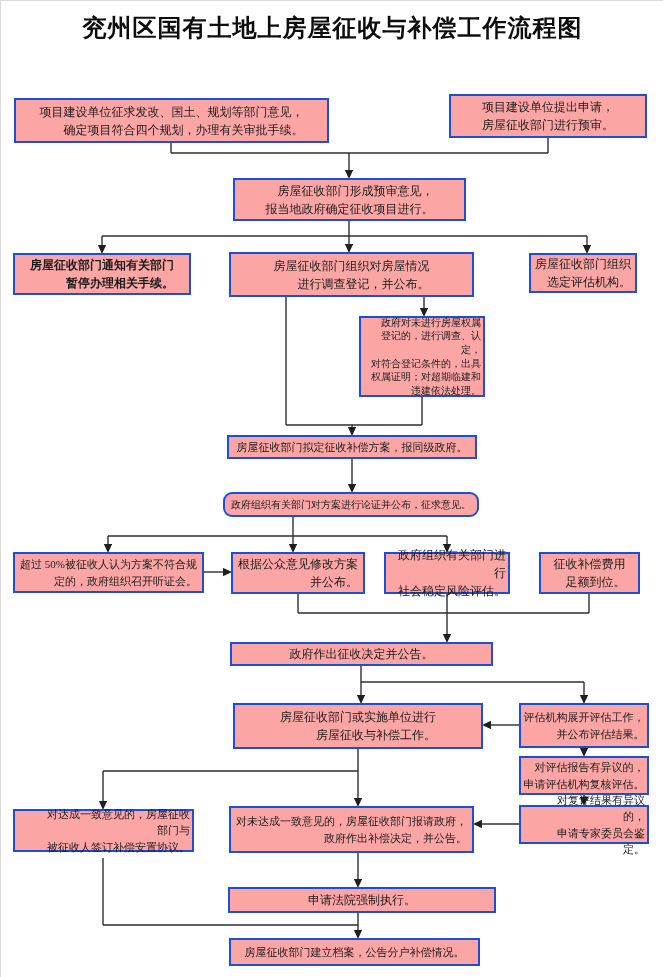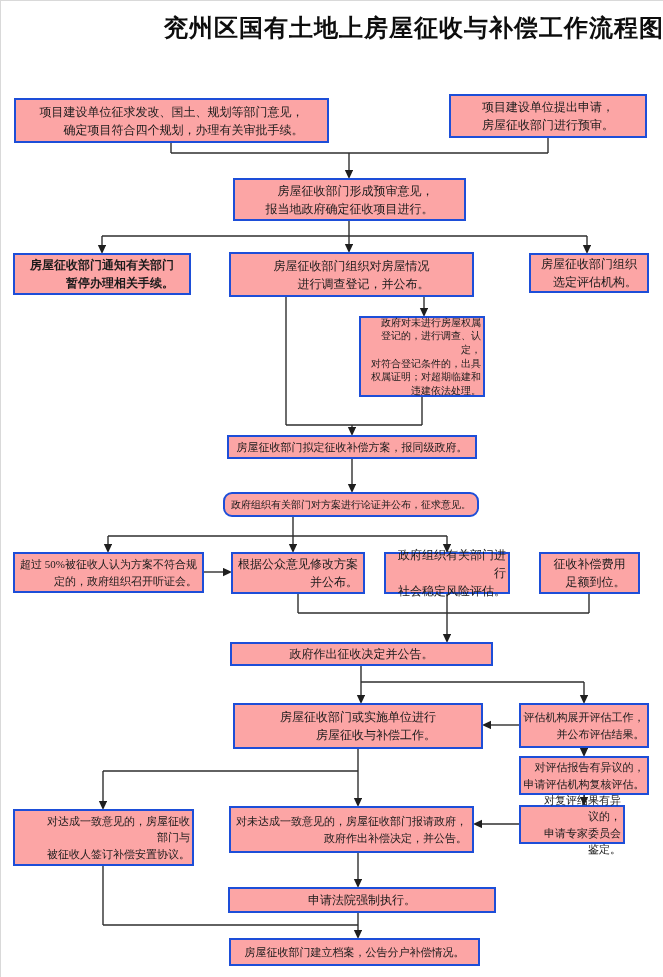--- a/index.html
+++ b/index.html
@@ -3,50 +3,50 @@
 <meta charset="utf-8">
 <style>
   html,body{margin:0;padding:0;background:#f3f3f3;}
   #canvas{
     position:relative;width:663px;height:977px;margin:0 auto;
     background:#ffffff;border:1px solid #d9d9d9;border-bottom:4px solid #4a4a4a;
     font-family:"Liberation Serif","DejaVu Serif",serif;color:#1b1b1b;
     overflow:hidden;
   }
   #title{
-    position:absolute;left:0;top:11px;width:100%;text-align:right;
+    position:absolute;left:0;top:11px;width:100%;text-align:center;
     font-size:24px;font-weight:700;letter-spacing:1px;color:#0d0d0d;
   }
   svg.wires{position:absolute;left:0;top:0;width:663px;height:977px;}
   .node{
     position:absolute;box-sizing:border-box;border:2px solid #1d4ed8;background:#fca5a5;
     display:flex;align-items:center;justify-content:center;text-align:right;
     font-size:12px;line-height:1.5;white-space:pre-line;padding:1px 2px;
   }
   .fs11{font-size:11px;}
   .fs10{font-size:10px;}
   #n-a{left:13px;top:97px;width:315px;height:45px;}
   #n-b{left:448px;top:93px;width:198px;height:44px;}
   #n-c{left:232px;top:177px;width:233px;height:43px;}
   #n-d{left:12px;top:252px;width:178px;height:42px;font-weight:bold;}
   #n-e{left:228px;top:251px;width:245px;height:45px;}
-  #n-f{left:528px;top:252px;width:120px;height:40px;}
+  #n-f{left:528px;top:252px;width:108px;height:40px;}
   #n-g{left:358px;top:315px;width:126px;height:81px;line-height:1.36;padding:2px;}
   #n-h{left:226px;top:434px;width:250px;height:24px;}
   #n-i{left:222px;top:491px;width:256px;height:25px;border-radius:9px;}
   #n-j{left:12px;top:551px;width:191px;height:41px;}
   #n-k{left:230px;top:551px;width:134px;height:42px;}
   #n-l{left:383px;top:551px;width:126px;height:42px;}
   #n-m{left:538px;top:551px;width:101px;height:42px;}
   #n-n{left:229px;top:641px;width:263px;height:24px;}
   #n-o{left:232px;top:702px;width:250px;height:46px;}
   #n-p{left:518px;top:702px;width:130px;height:45px;}
   #n-q{left:518px;top:755px;width:130px;height:39px;}
-  #n-r{left:518px;top:804px;width:106px;height:39px;padding-left:21px;}
-  #n-s{left:12px;top:808px;width:181px;height:57px;padding-left:24px;}
+  #n-r{left:518px;top:804px;width:130px;height:39px;padding-left:21px;}
+  #n-s{left:12px;top:808px;width:181px;height:43px;padding-left:24px;}
   #n-t{left:228px;top:805px;width:245px;height:47px;}
   #n-u{left:227px;top:886px;width:268px;height:26px;}
   #n-v{left:228px;top:937px;width:251px;height:28px;}
 </style>
 </head>
 <body>
 
 <div id="canvas">
 
   <div id="title">兖州区国有土地上房屋征收与补偿工作流程图</div>

